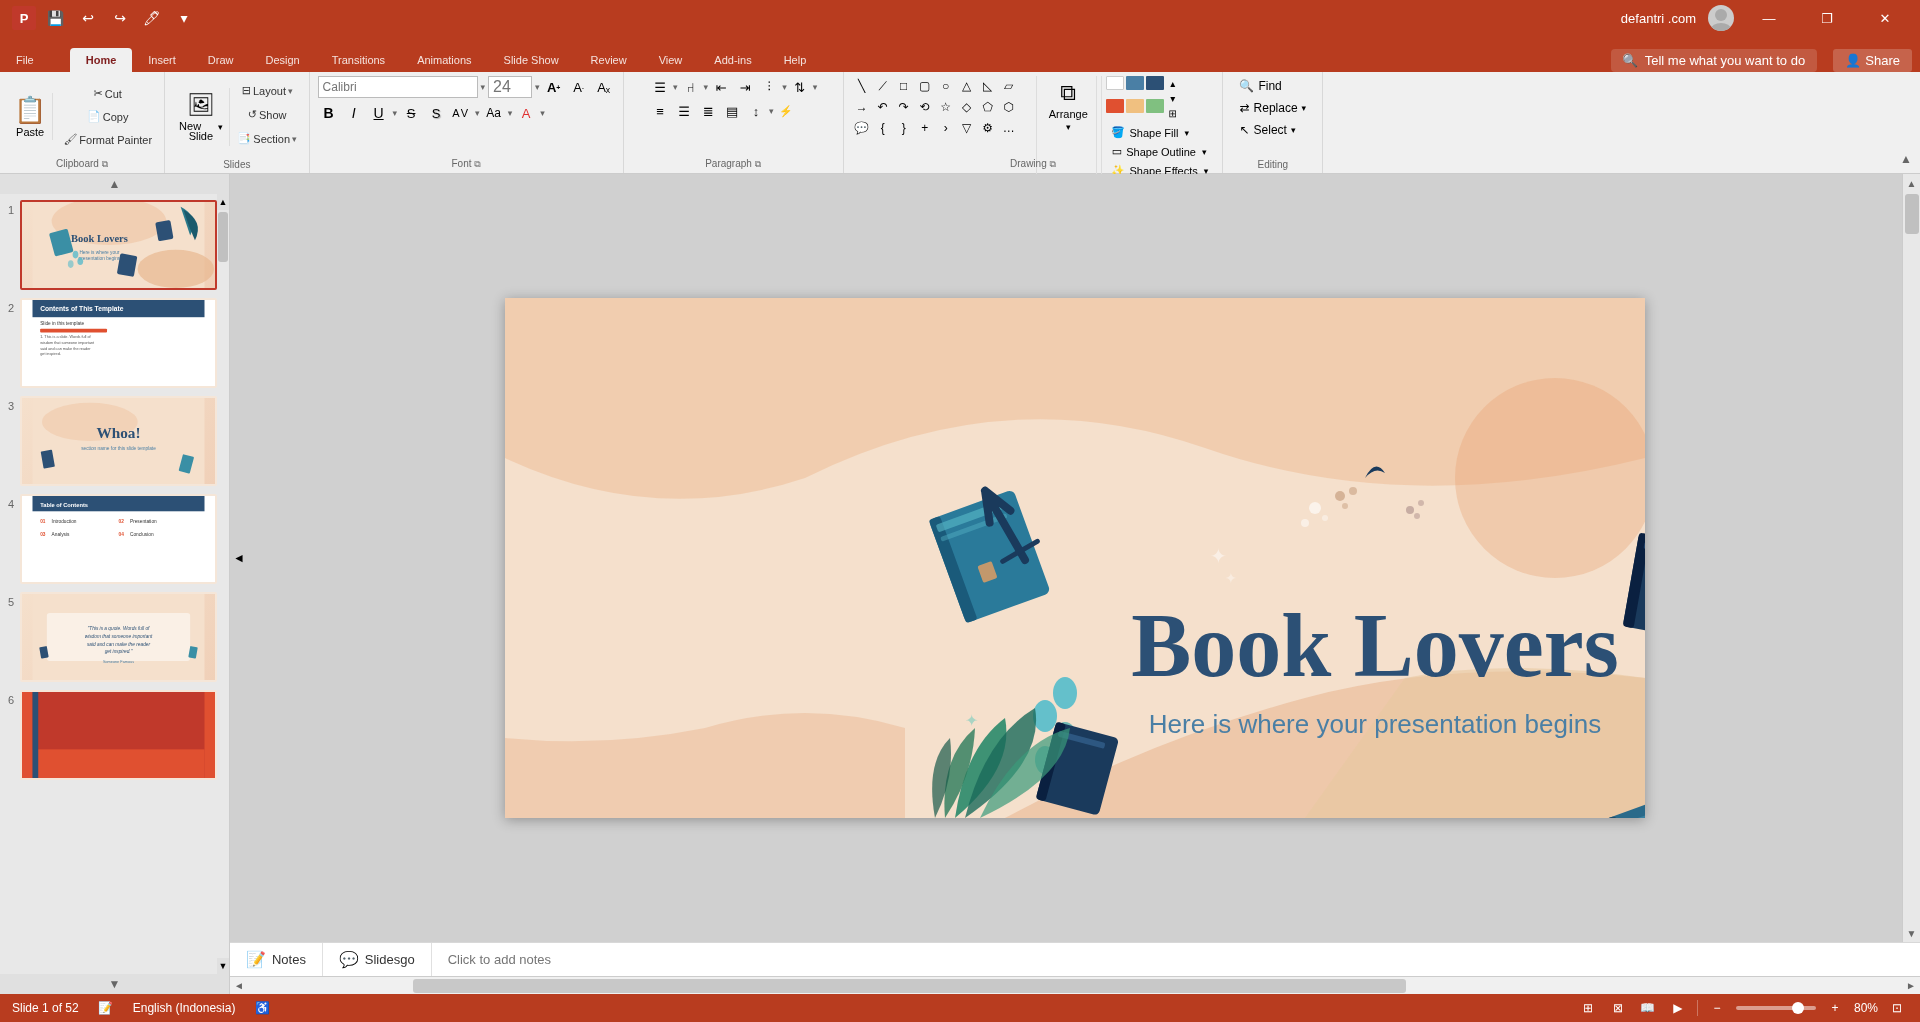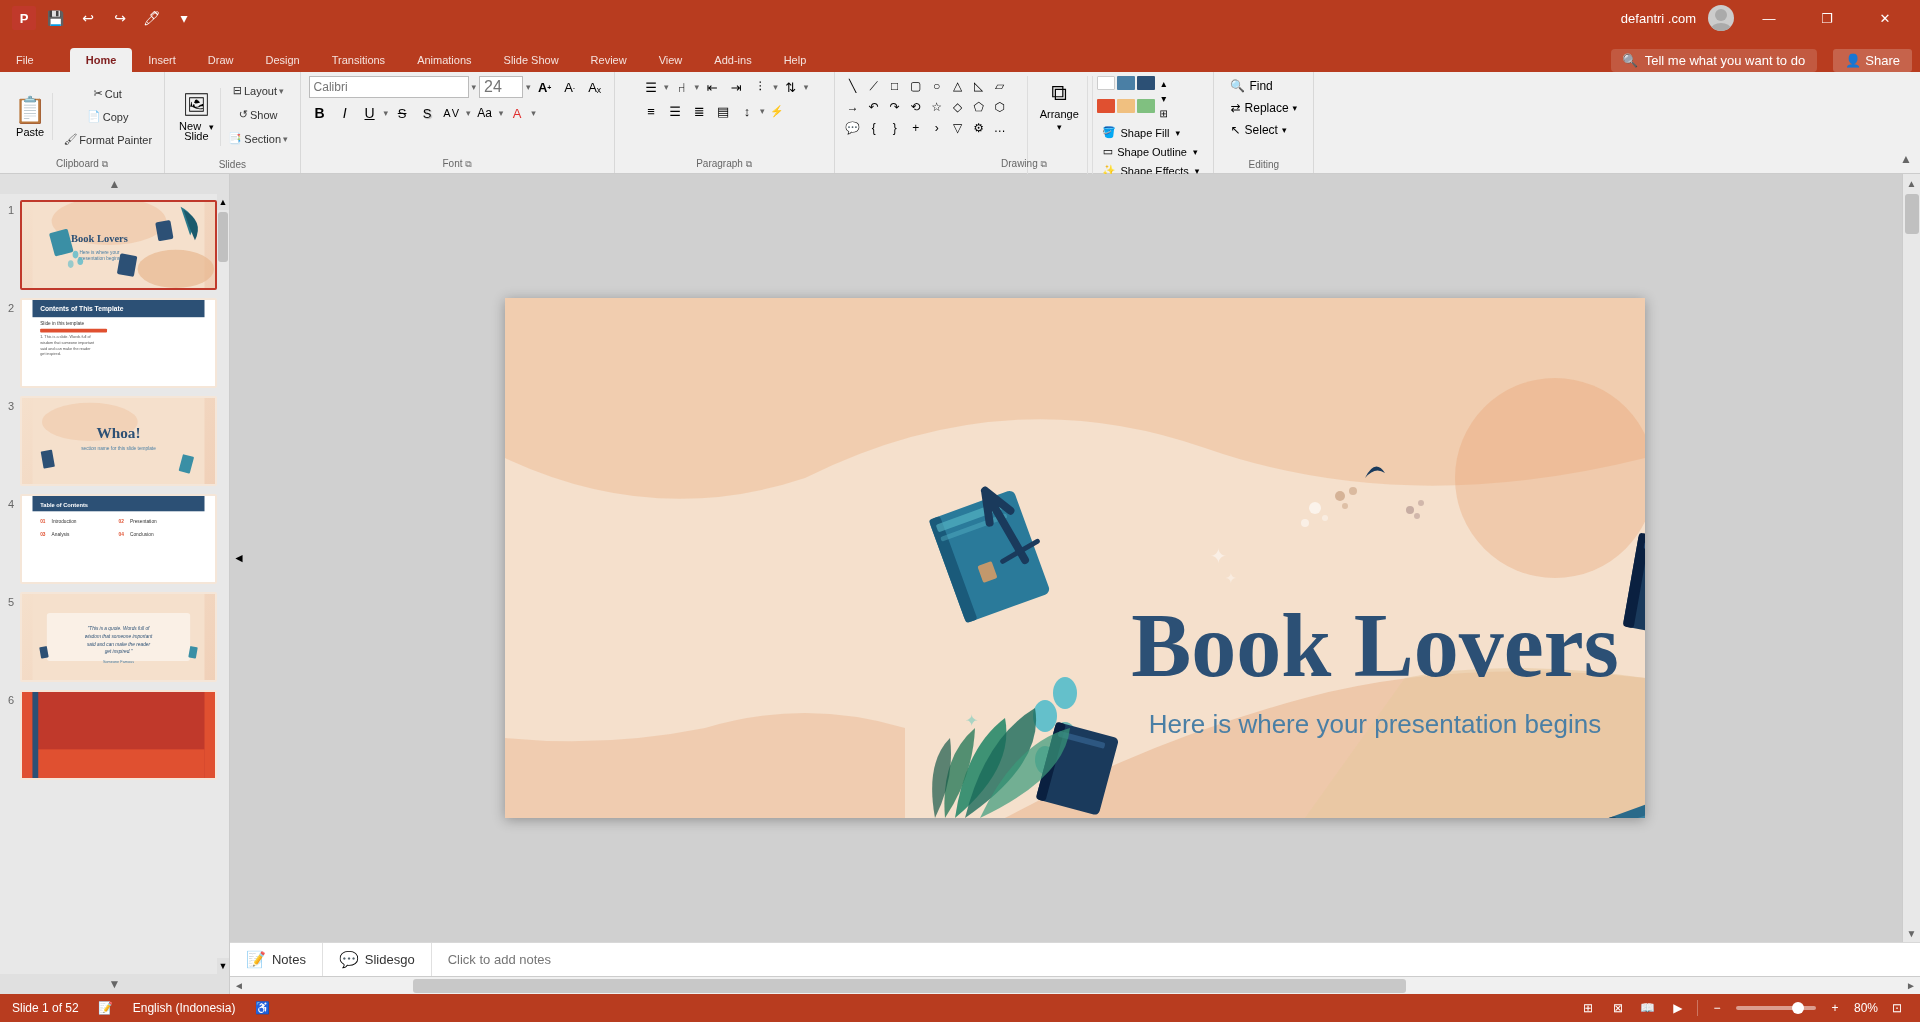--- a/index.html
+++ b/index.html
@@ -310,21 +310,21 @@
         <div class="ribbon-group-label">
           <span>Clipboard</span>
           <span style="cursor:pointer; font-size:9px;">⧉</span>
         </div>
       </div>
 
       <div class="ribbon-group slides-group">
         <div class="ribbon-group-content" style="flex-direction:row; align-items:center; gap:4px;">
           <div style="display:flex; flex-direction:column; align-items:center; padding:4px 6px; cursor:pointer; border-right:1px solid #ddd; gap:2px;">
             <span style="font-size:22px;">🖼</span>
-            <div style="display:flex; align-items:flex-end; gap:8px;">
+            <div style="display:flex; align-items:flex-end; gap:17px;">
               <span style="font-size:11px;">New</span>
               <span style="font-size:9px; cursor:pointer;">▾</span>
             </div>
             <span style="font-size:11px; margin-top:-4px;">Slide</span>
           </div>
           <div style="display:flex; flex-direction:column; gap:2px; padding-bottom:4px;">
             <div class="ribbon-btn-small">
               <span>⊟</span>
               <span>Layout</span>
               <span class="dropdown-arrow">▾</span>

